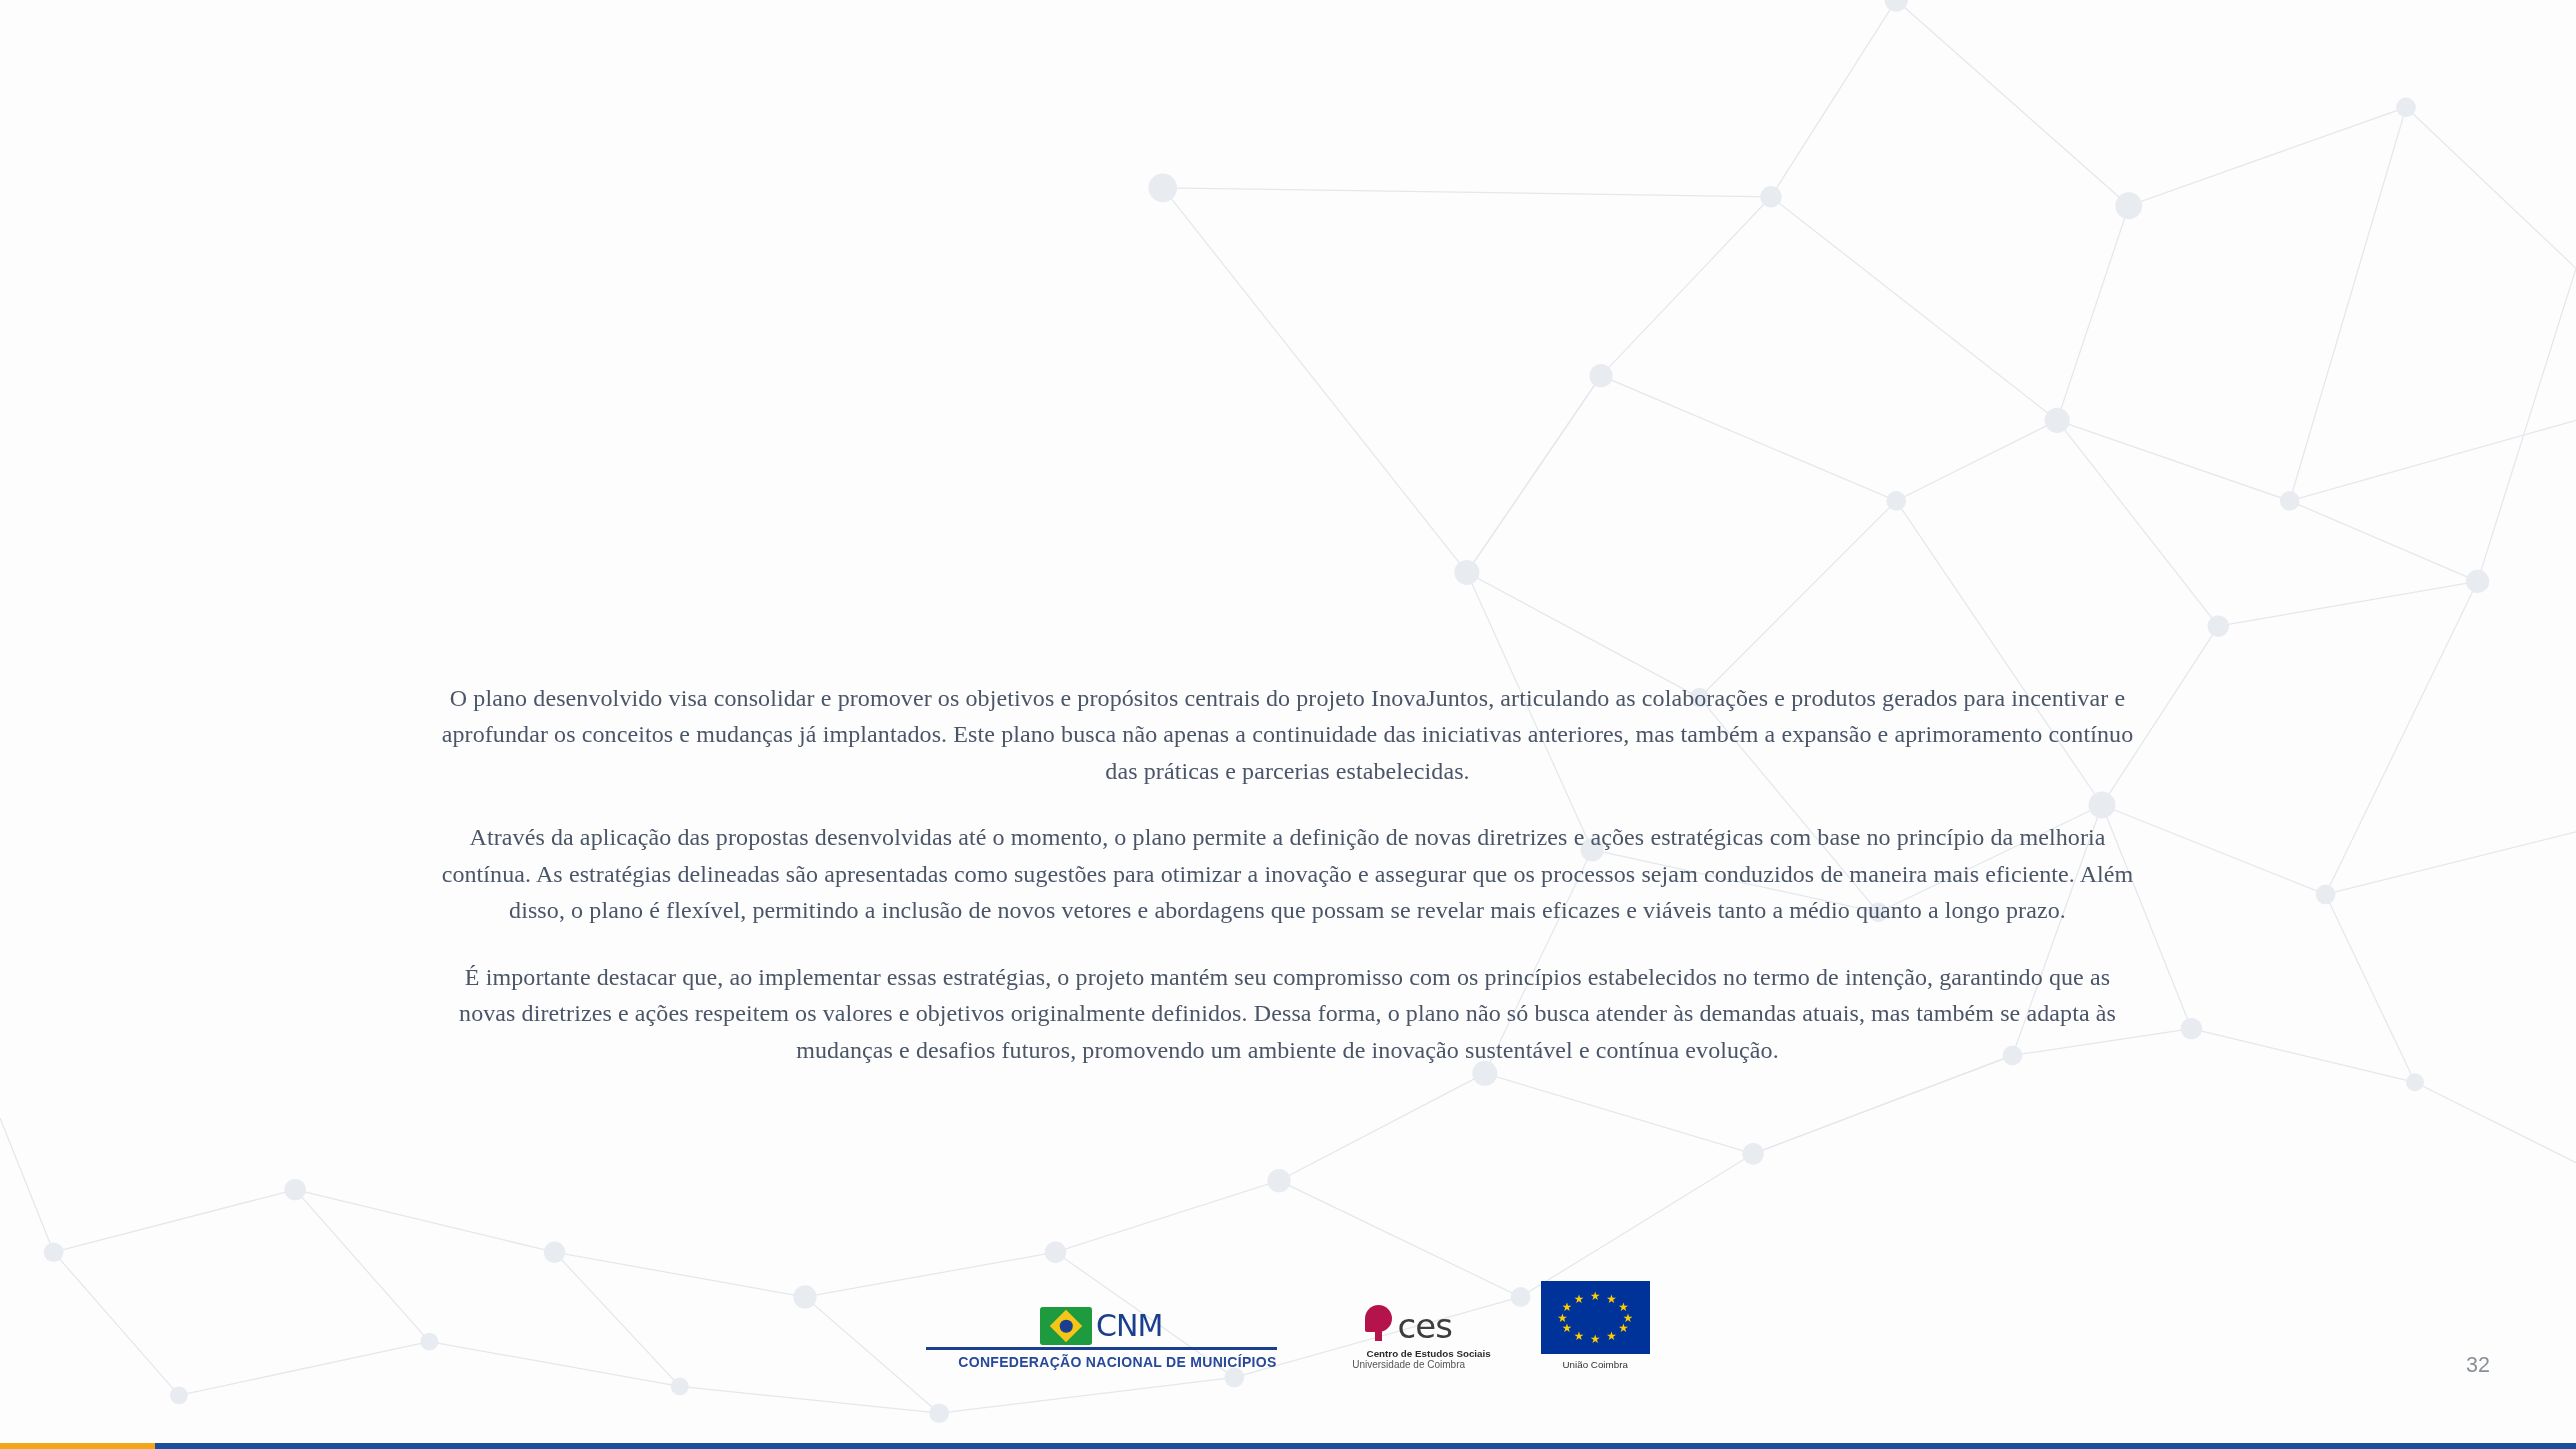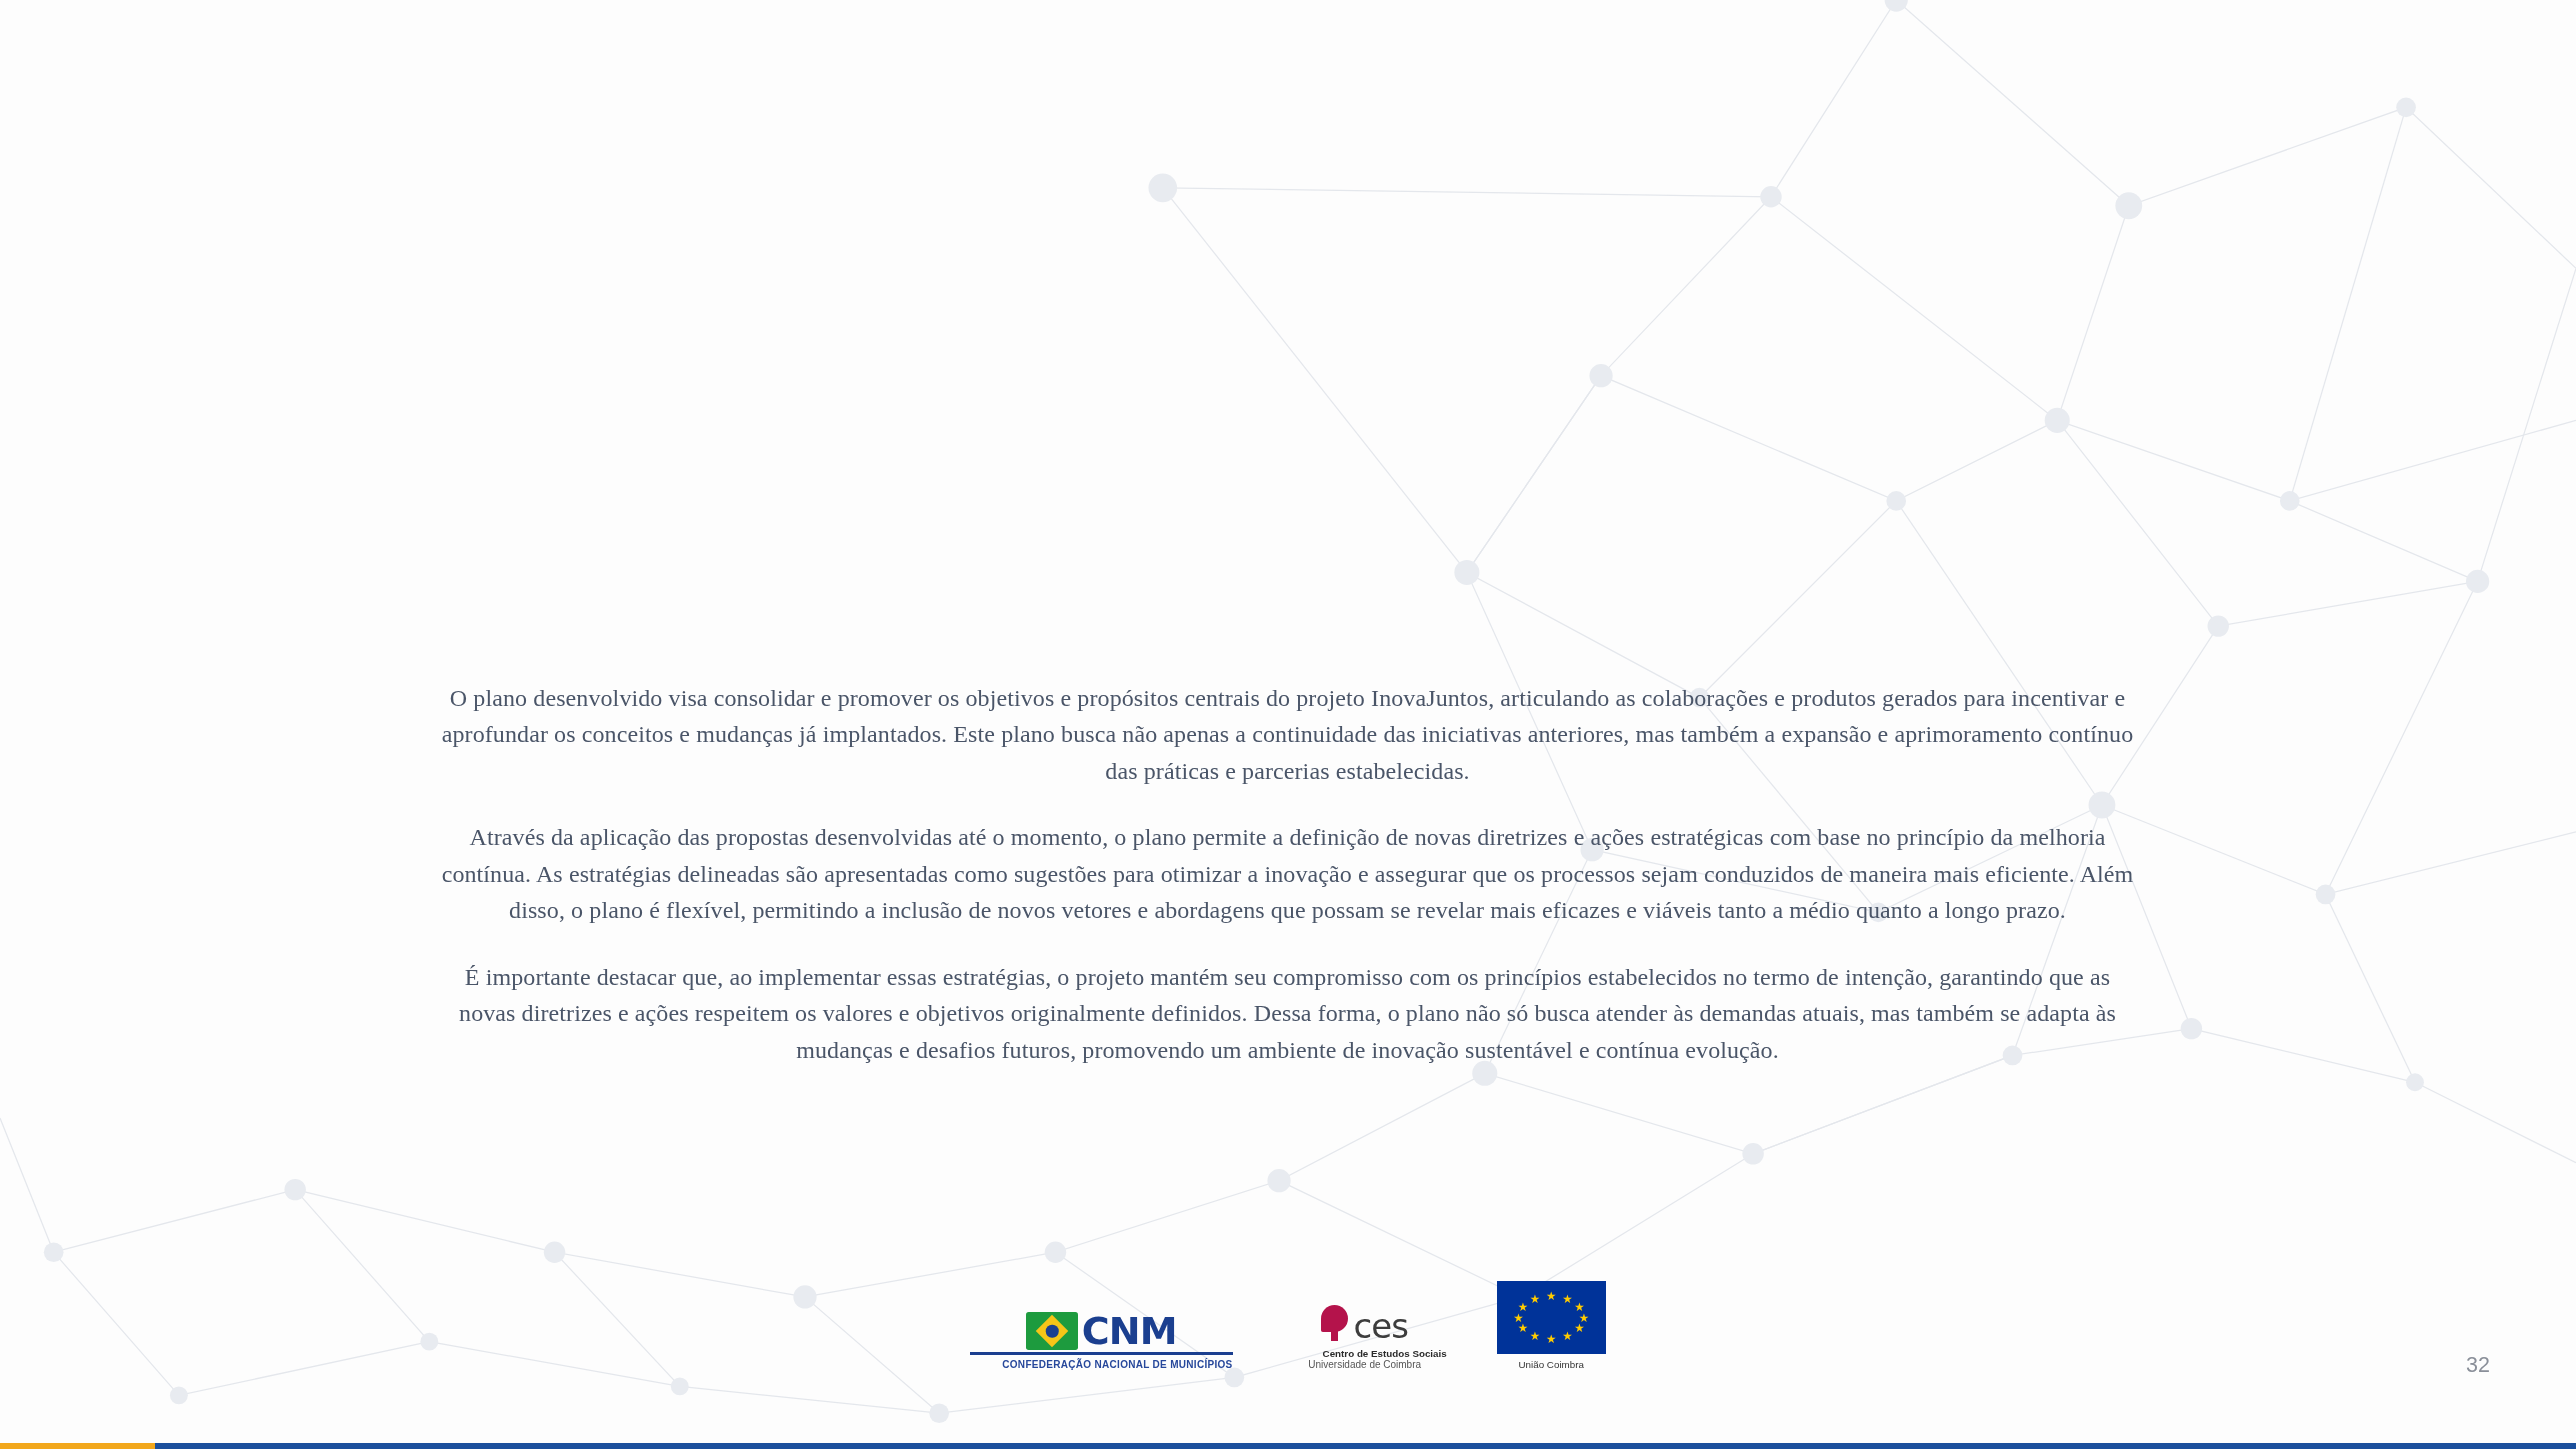--- a/index.html
+++ b/index.html
@@ -102,26 +102,26 @@
     width: 23px; height: 23px; background: #f5c518;
   }
   .cnm-flag::after {
     content: ""; position: absolute;
     left: 50%; top: 50%; transform: translate(-50%,-50%);
     width: 12.5px; height: 12.5px; border-radius: 50%;
     background: #1a3f8f;
   }
   .cnm-word {
     font-family: "DejaVu Sans", sans-serif;
-    font-size: 38px; font-weight: 700; color: #1b3f8f;
+    font-size: 30px; font-weight: 400; color: #1b3f8f;
     letter-spacing: -0.9px; line-height: 1;
   }
   .cnm-caption {
     margin-top: 4.5px;
-    font-size: 10px; letter-spacing: 0.3px;
+    font-size: 14px; letter-spacing: 0.3px;
     color: #27489b; font-weight: 700;
     text-align: center;
     margin-left: 32px;
   }
   .cnm-bar { width: 100%; height: 2.7px; background: #1b3f8f; margin-top: 1.8px; }
 
   
   .ces-mark { display: flex; align-items: flex-end; gap: 5.4px; }
   .ces-glyph {
     width: 27px; height: 38px;

